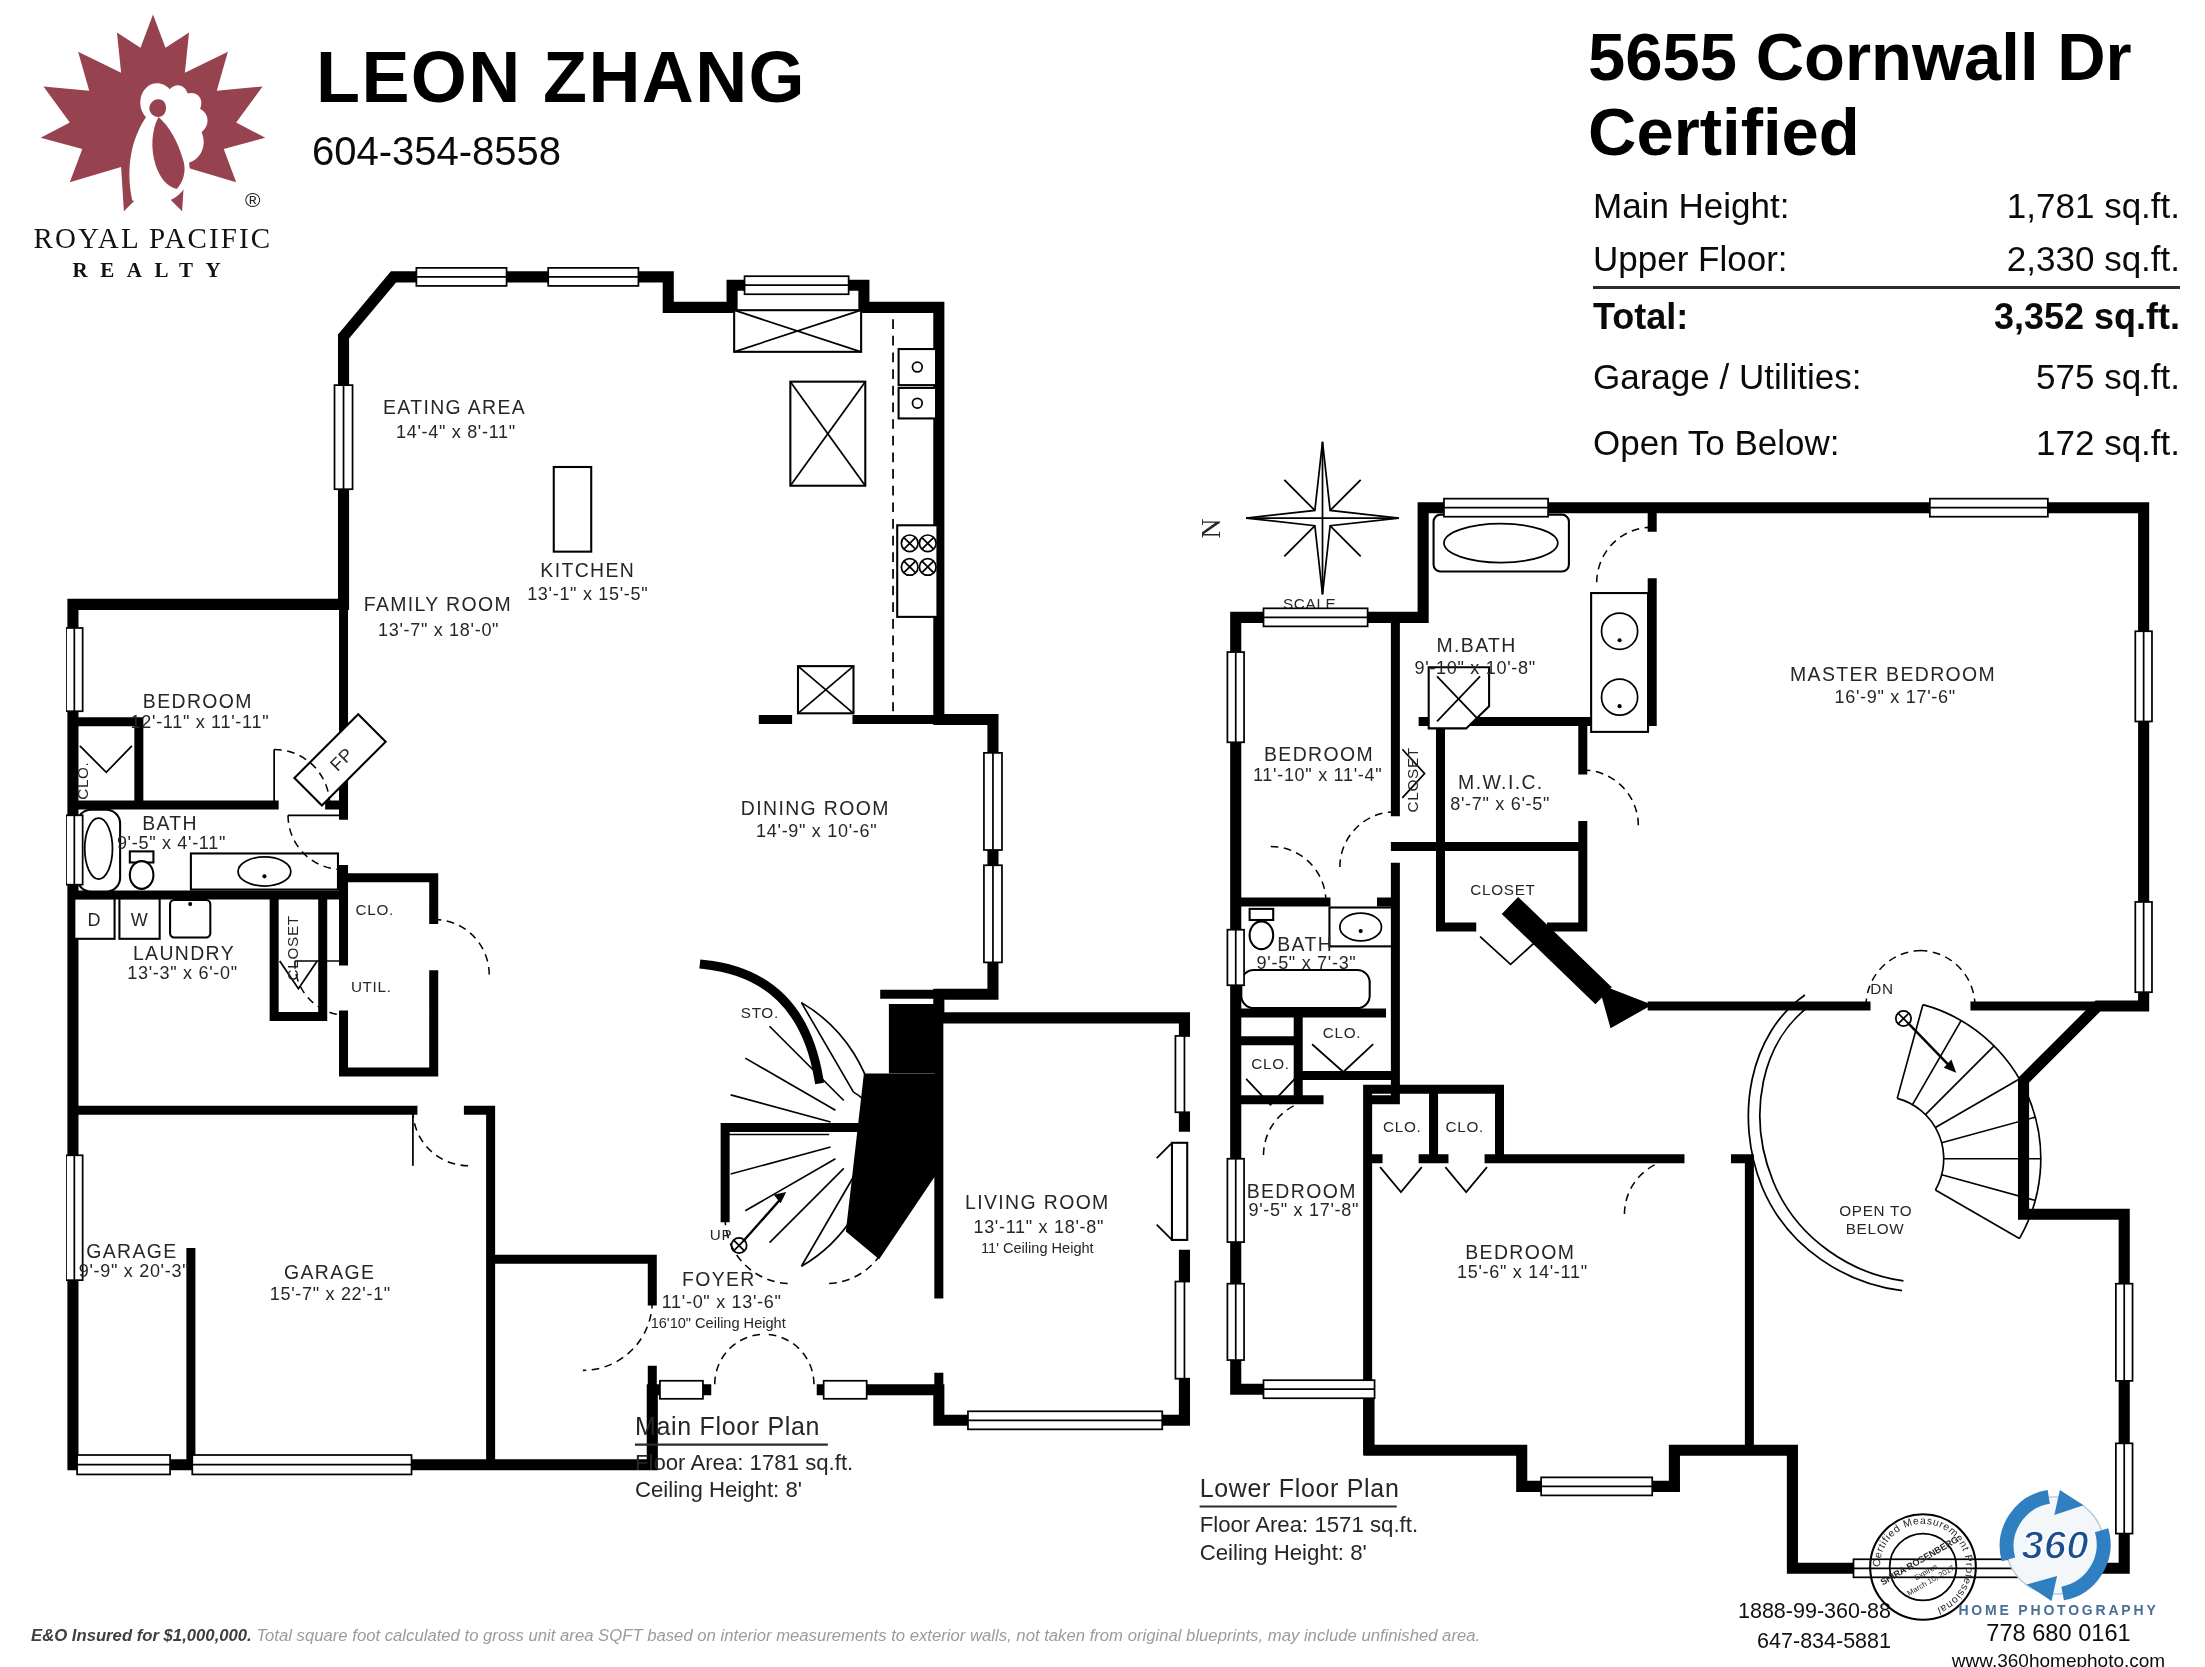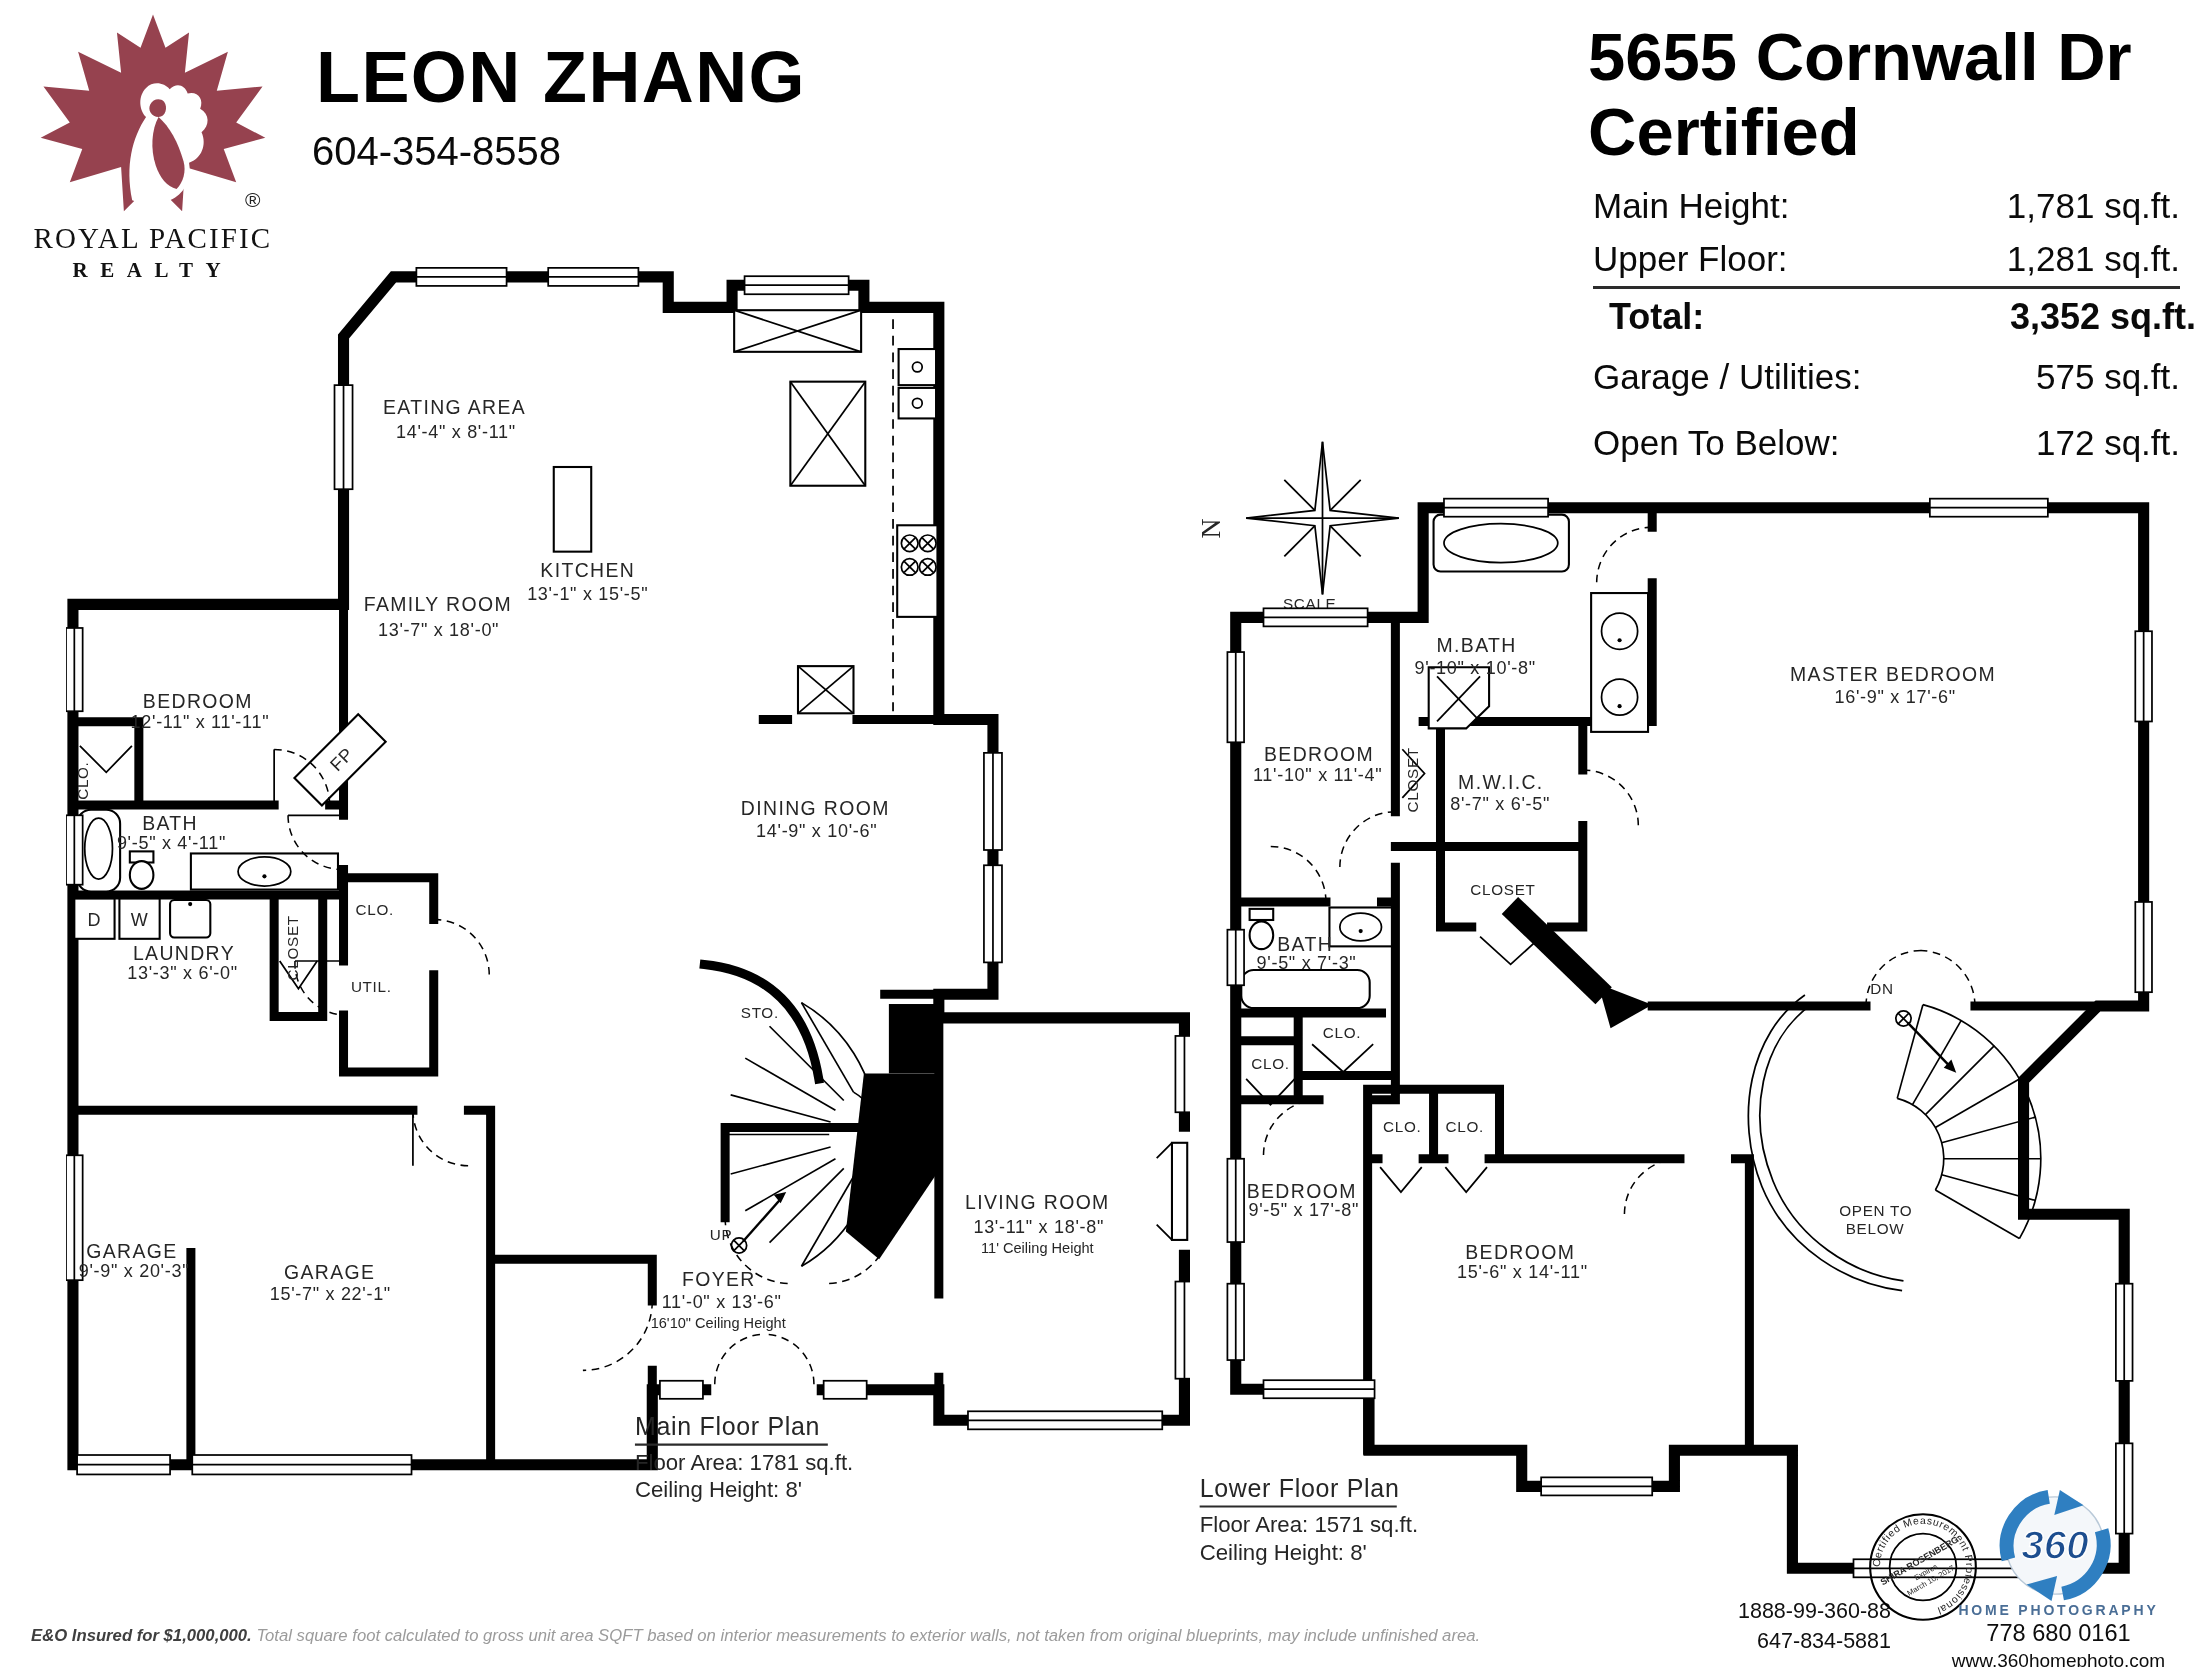--- a/index.html
+++ b/index.html
@@ -67,24 +67,24 @@
     <div>5655 Cornwall Dr</div>
     <div>Certified</div>
   </div>
   <div class="abs" style="left:1593px;top:0;width:587px;height:486px;">
     <div class="arow" style="top:186px;">
       <span>Main Height:</span>
       <span>1,781 sq.ft.</span>
     </div>
     <div class="arow" style="top:239px;">
       <span>Upper Floor:</span>
-      <span>1,281 sq.ft.</span>
+      <span>2,330 sq.ft.</span>
     </div>
     <div class="asep" style="top:286px;"></div>
-    <div class="arow total" style="top:296px;margin-left:16px;">
+    <div class="arow total" style="top:296px;">
       <span>Total:</span>
       <span>3,352 sq.ft.</span>
     </div>
     <div class="arow" style="top:357px;">
       <span>Garage / Utilities:</span>
       <span>575 sq.ft.</span>
     </div>
     <div class="arow" style="top:423px;">
       <span>Open To Below:</span>
       <span>172 sq.ft.</span>

